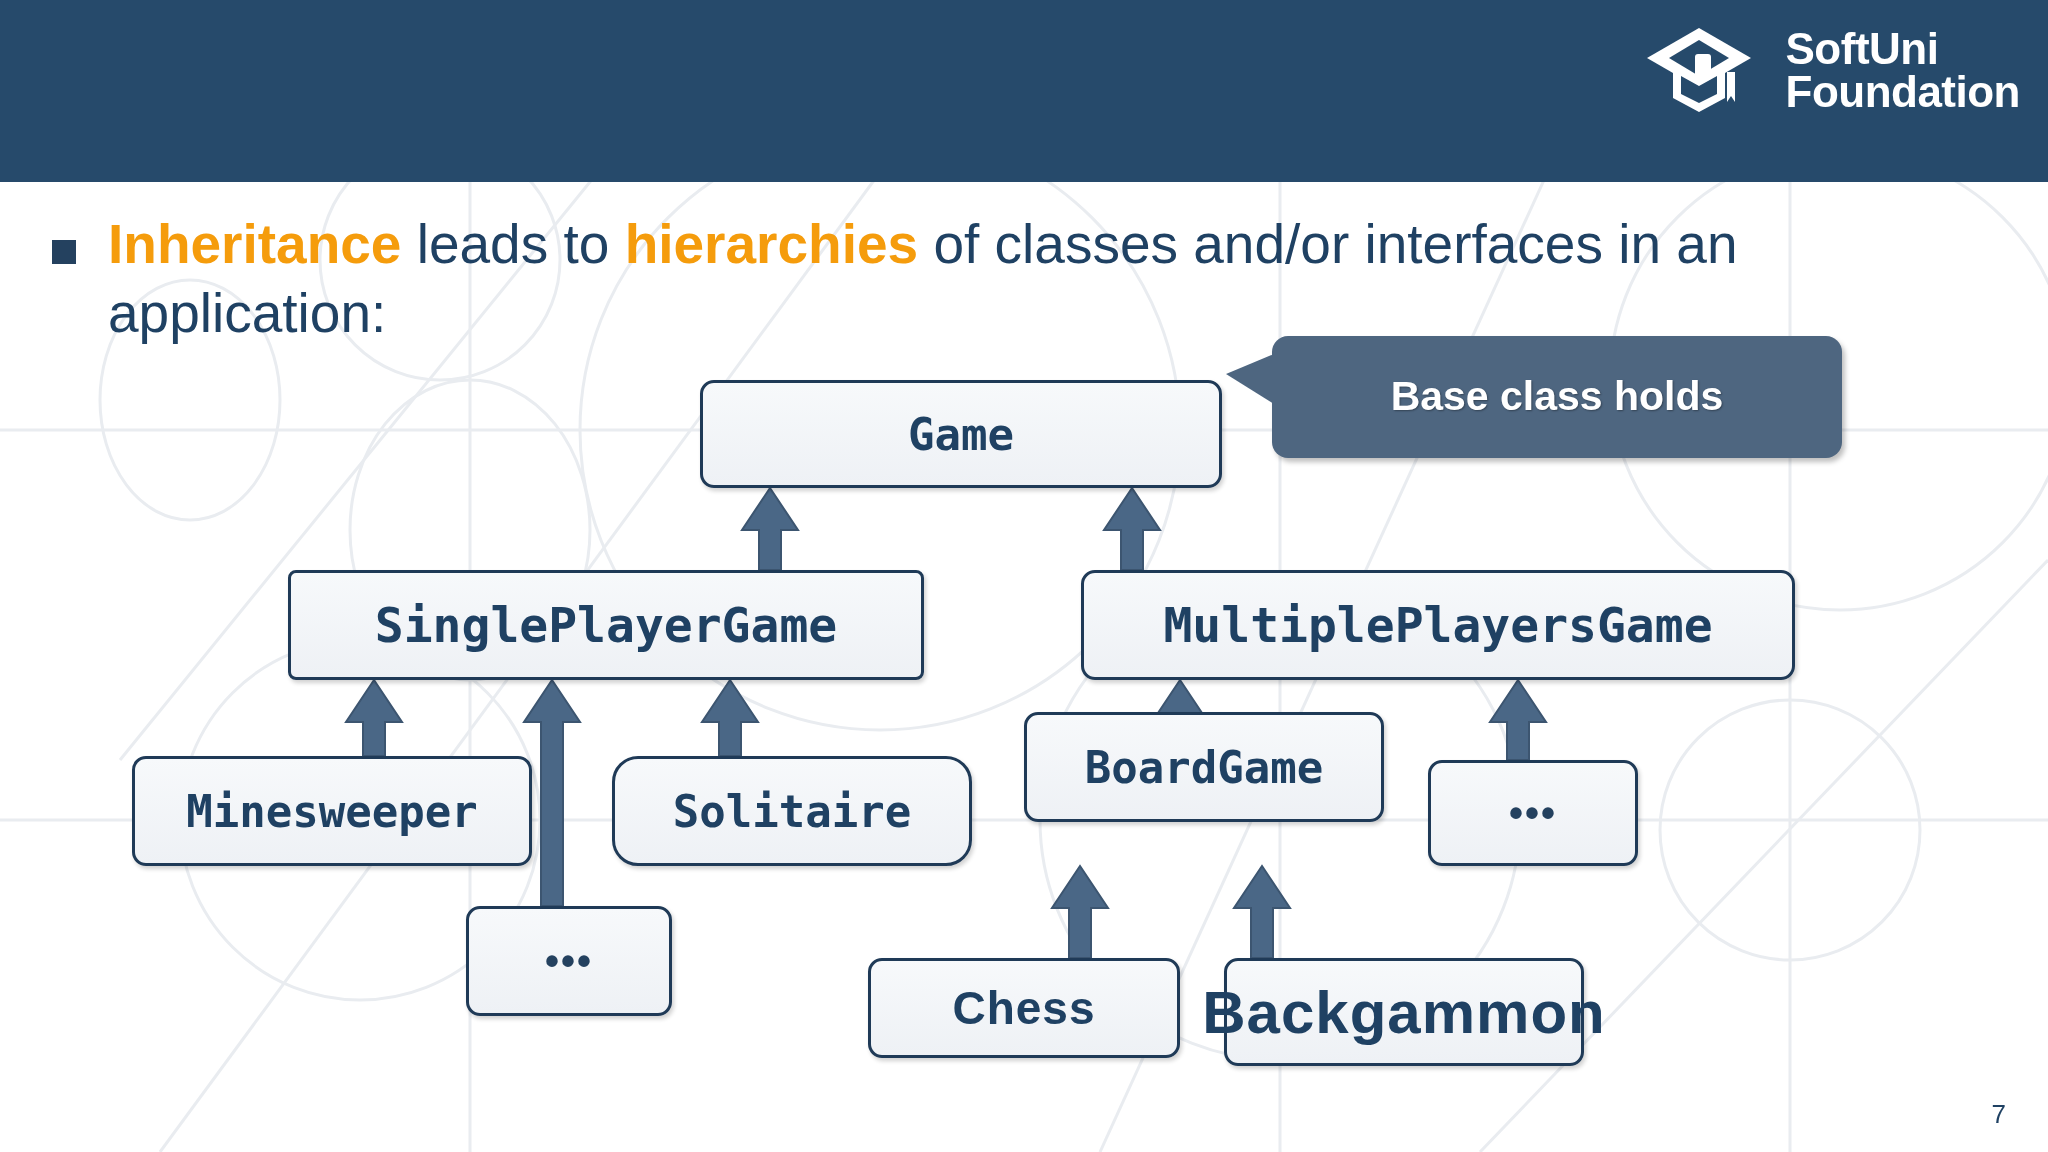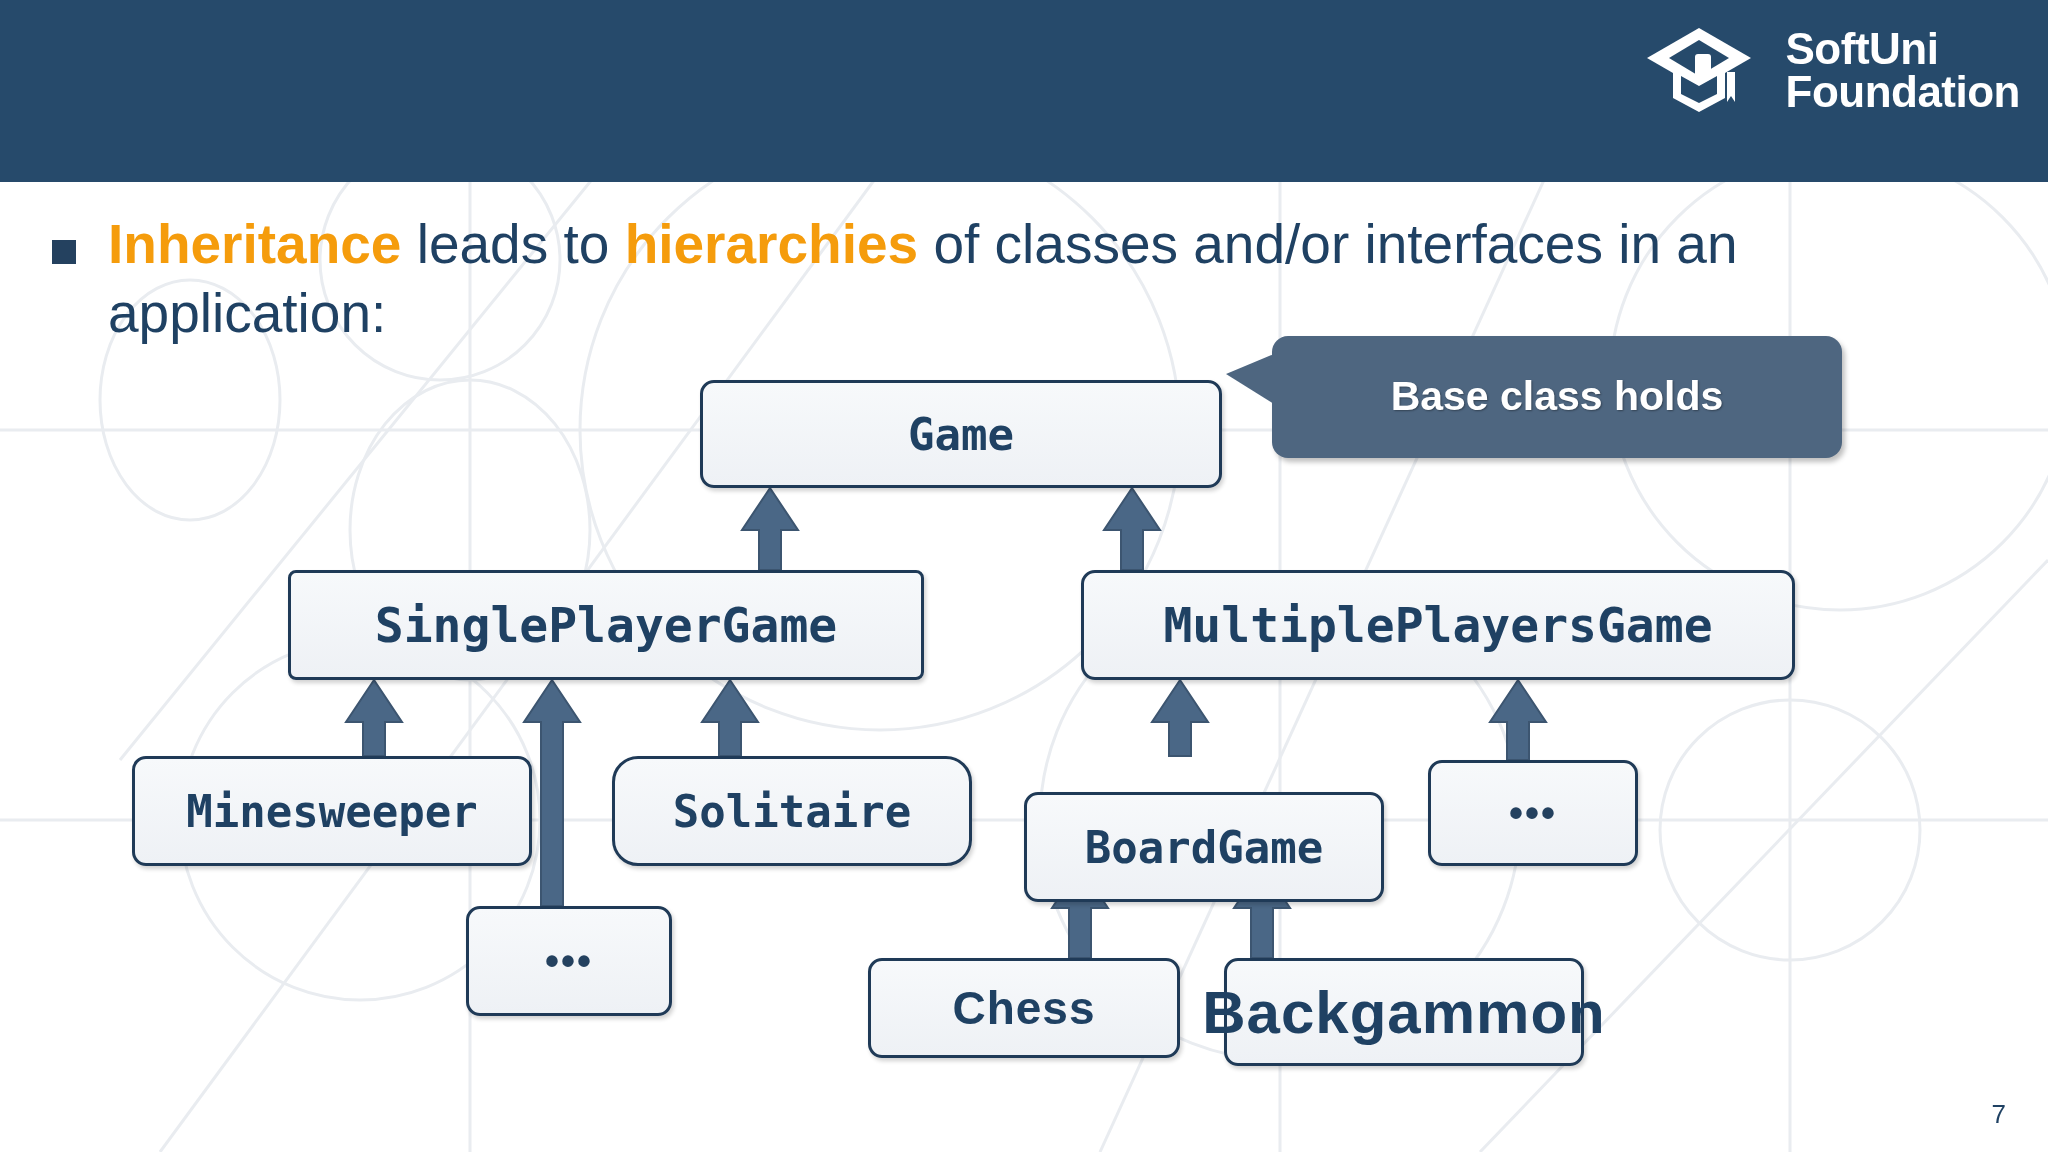--- a/index.html
+++ b/index.html
@@ -245,21 +245,21 @@
       </div>
       <div class="node node-mono" style="left: 1038px; top: 570px; width: 714px; height: 110px; font-size: 48px; margin-left: 43px;">
         <span>MultiplePlayersGame</span>
       </div>
       <div class="node node-mono" style="left: 132px; top: 756px; width: 400px; height: 110px; font-size: 44px;">
         <span>Minesweeper</span>
       </div>
       <div class="node node-mono" style="left: 612px; top: 756px; width: 360px; height: 110px; font-size: 44px; border-radius: 26px;">
         <span>Solitaire</span>
       </div>
-      <div class="node node-mono" style="left: 1024px; top: 792px; width: 360px; height: 110px; font-size: 44px;">
+      <div class="node node-mono" style="left: 1024px; top: 712px; width: 360px; height: 110px; font-size: 44px;">
         <span>BoardGame</span>
       </div>
       <div class="node dots" style="left: 1428px; top: 760px; width: 210px; height: 106px; font-size: 40px;">
         <span>•••</span>
       </div>
       <div class="node dots" style="left: 466px; top: 906px; width: 206px; height: 110px; font-size: 40px;">
         <span>•••</span>
       </div>
       <div class="node node-prop" style="left: 868px; top: 958px; width: 312px; height: 100px; font-size: 46px;">
         <span>Chess</span>

